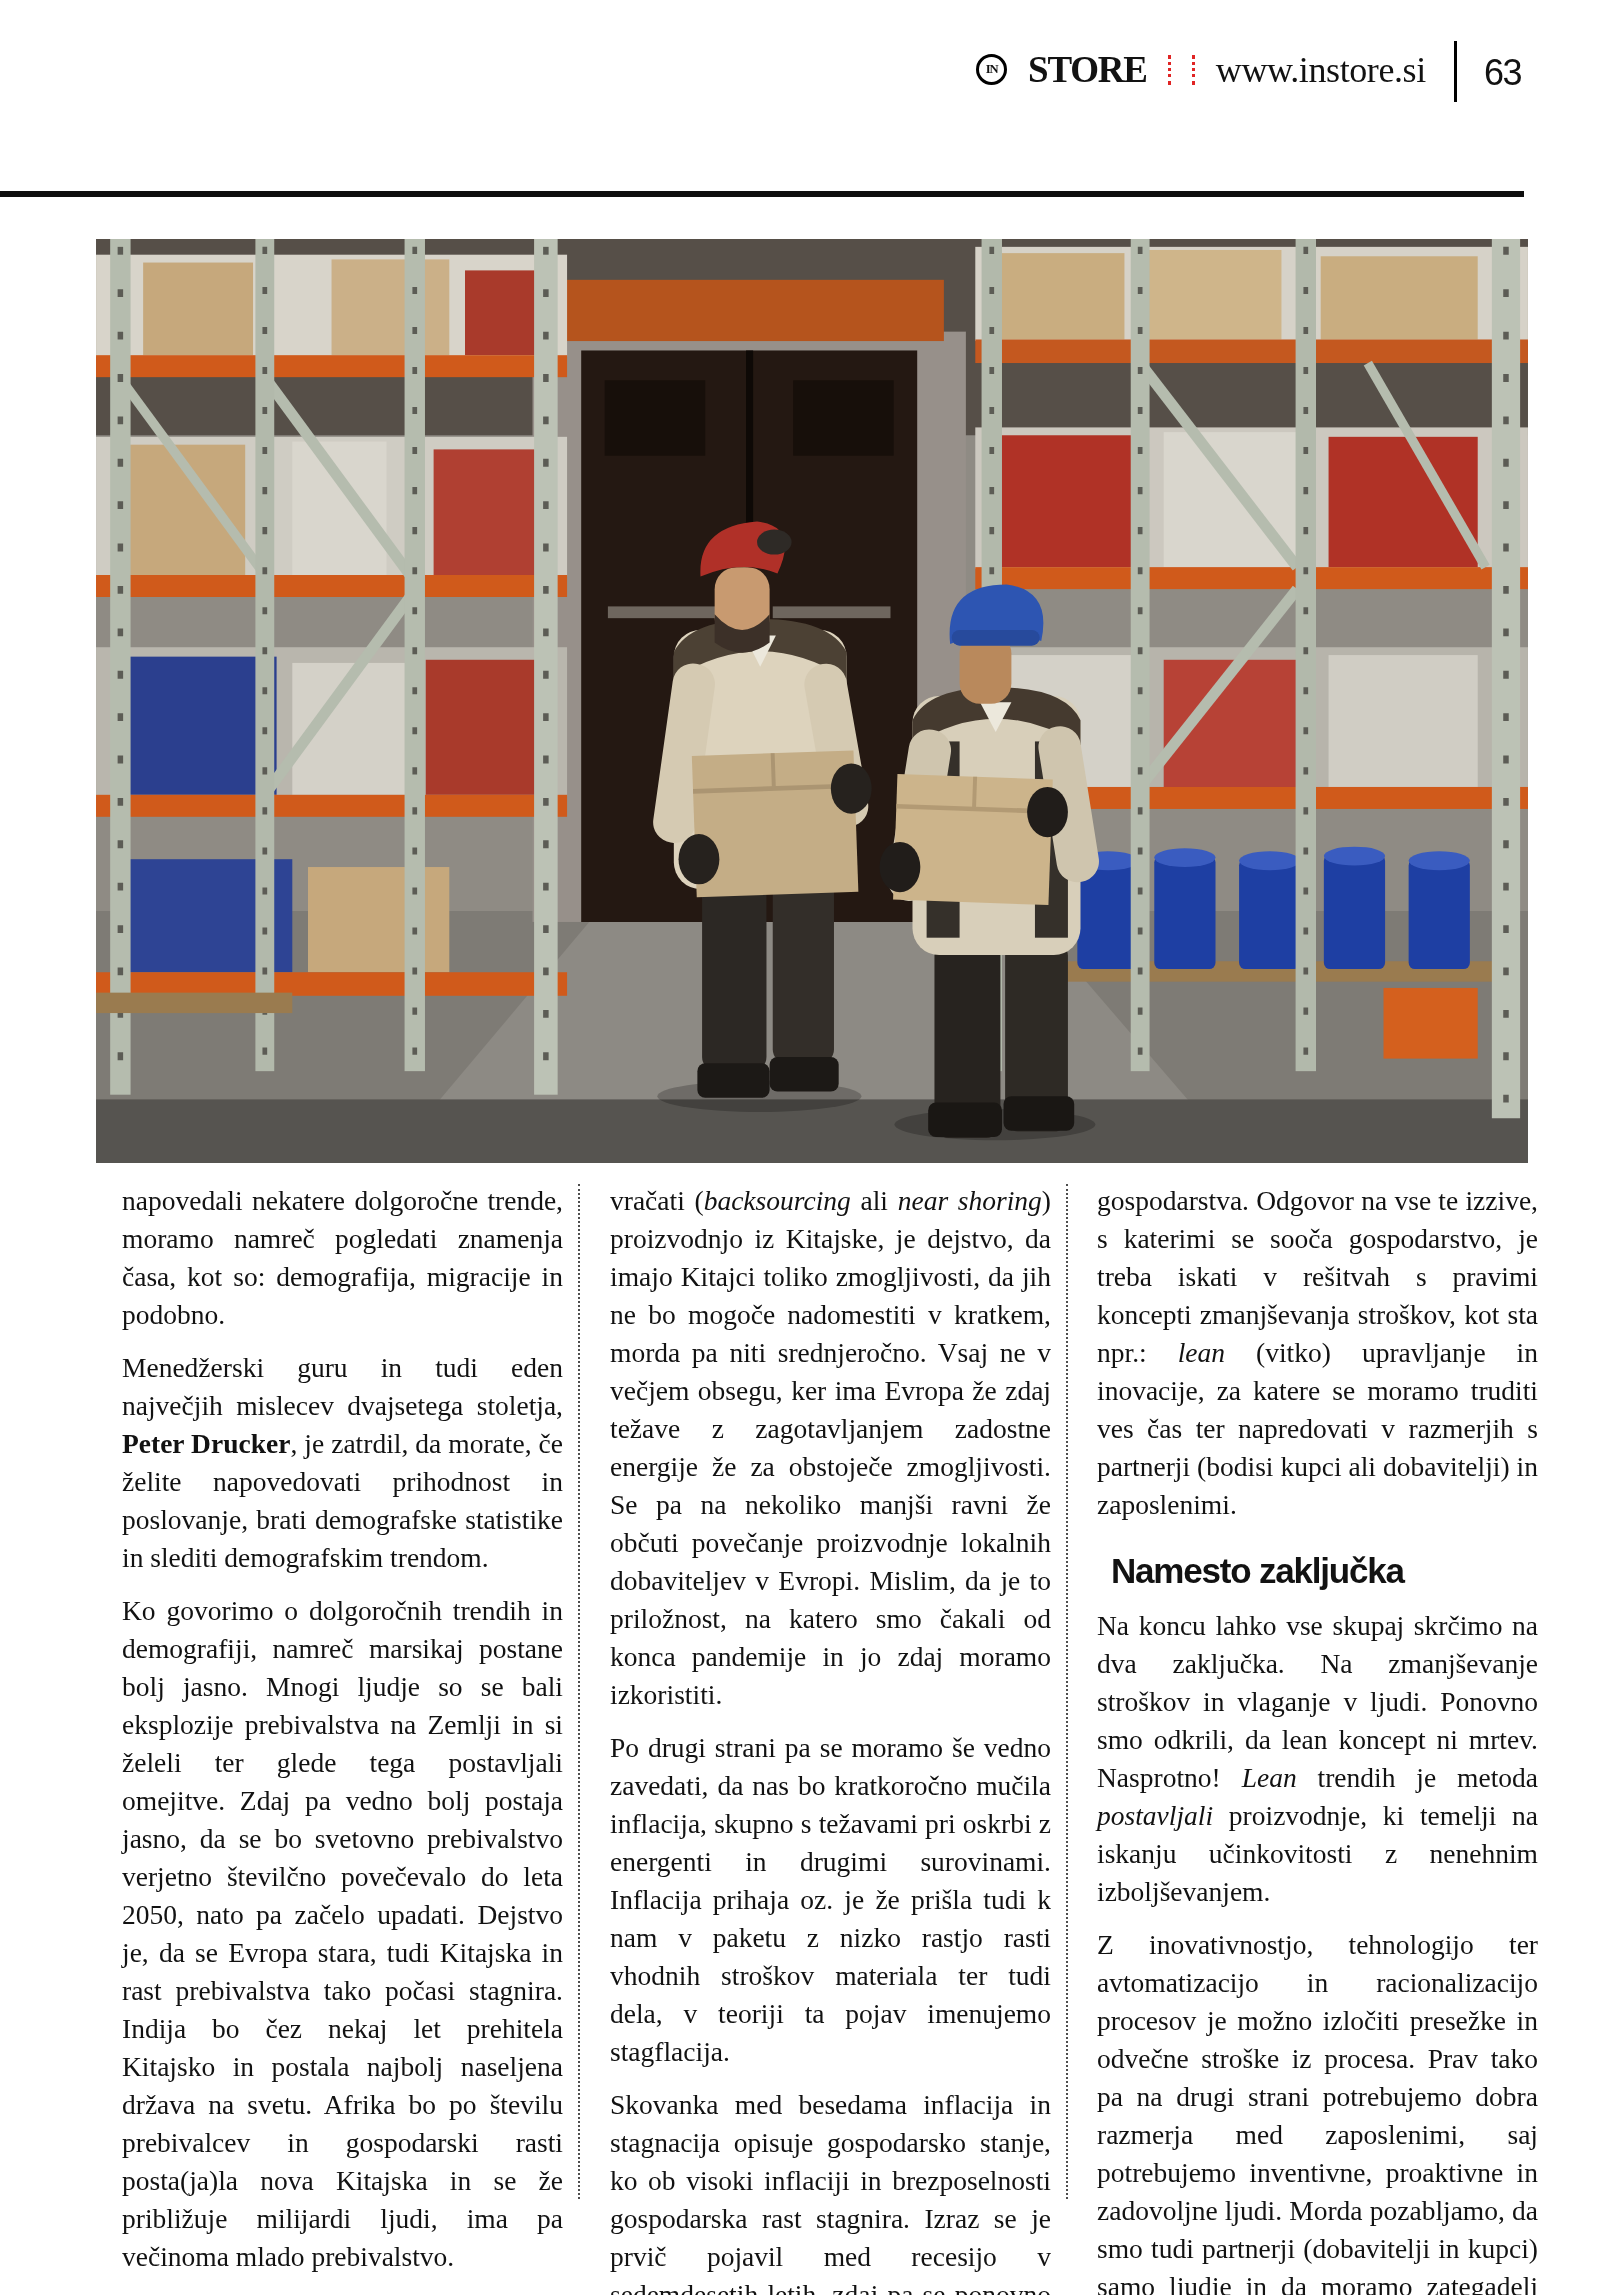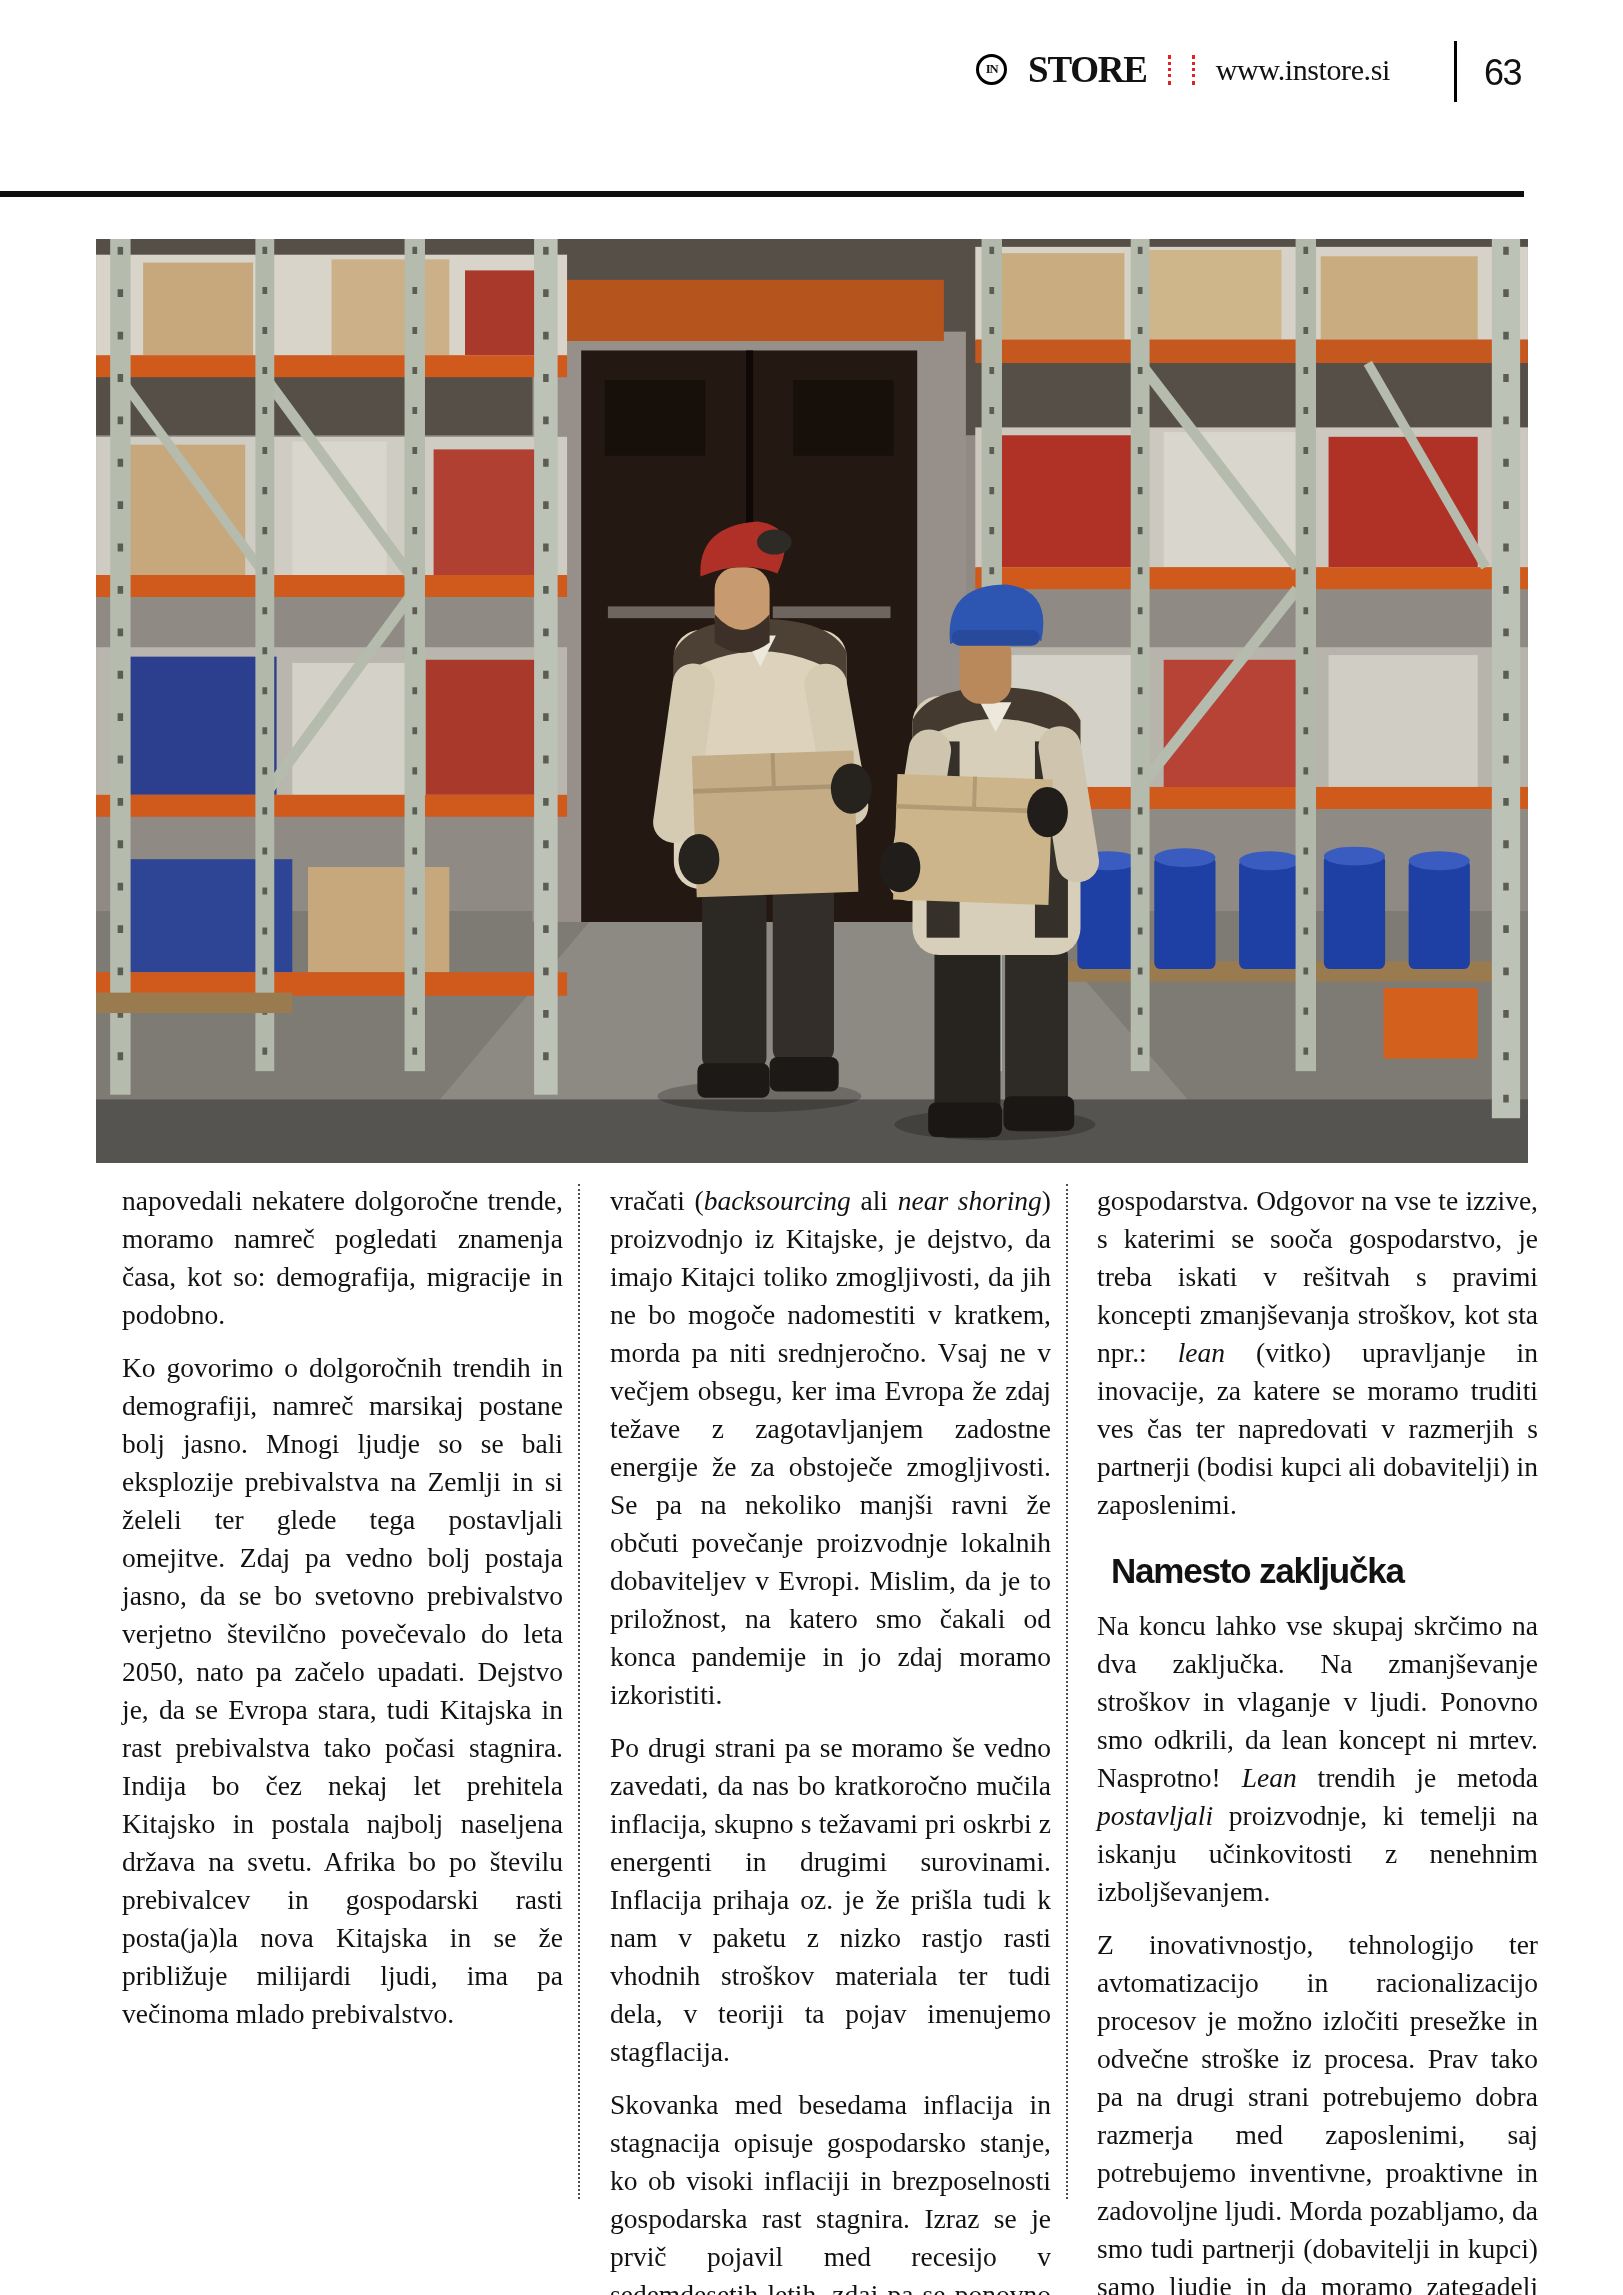--- a/index.html
+++ b/index.html
@@ -19,21 +19,21 @@
     font-family: Liberation Serif, serif;
   }
   .logo-circle {
     width: 31px; height: 31px; box-sizing: border-box;
     border: 3.9px solid #000; border-radius: 50%;
     display: flex; align-items: center; justify-content: center;
     font-weight: 700; font-size: 12.6px; letter-spacing: -1.2px;
   }
   .logo-word { font-weight: 700; font-size: 37px; letter-spacing: -1.2px; }
   .hdr-issue { font-weight: 700; font-size: 30px; letter-spacing: -0.8px; }
-  .hdr-site  { font-weight: 400; font-size: 30px; letter-spacing: -0.4px; }
+  .hdr-site  { font-weight: 400; font-size: 36px; letter-spacing: -0.4px; }
   .dotted-sep { width: 0; height: 30px; border-left: 3.1px dotted #e02424; }
   .pagenum-rule { position: absolute; left: 1454px; top: 41px; width: 3.1px; height: 61px; background: #000; }
   .page-number {
     position: absolute; left: 1484px; top: 52px;
     font-family: "Liberation Sans", sans-serif; font-weight: 400;
     font-size: 36px; letter-spacing: -1.6px;
   }
   .top-rule { position: absolute; left: 0; top: 191px; width: 1524px; height: 6.3px; background: #0e0e0e; }
 
   
@@ -251,20 +251,21 @@
       <rect x="1100" y="502" width="66" height="90" rx="26" fill="#b9895c"></rect>
       <path d="M1088 516 q-8 -76 72 -76 q58 8 44 72 q-58 -22 -116 4 z" fill="#2d55b2"></path>
       <rect x="1090" y="498" width="112" height="20" rx="10" fill="#274a9c"></rect>
     </g>
   </svg>
 </div>
 
 <div class="columns">
   <div class="col col-1">
       <p><span>napovedali nekatere dolgoročne trende, moramo namreč pogledati znamenja časa, kot so: demografija, migracije in podobno.</span></p>
+      <p><span>Menedžerski guru in tudi eden največjih mislecev dvajsetega stoletja, </span><b>Peter Drucker</b><span>, je zatrdil, da morate, če želite napovedovati prihodnost in poslovanje, brati demografske statistike in slediti demografskim trendom.</span></p>
       <p><span>Ko govorimo o dolgoročnih trendih in demografiji, namreč marsikaj postane bolj jasno. Mnogi ljudje so se bali eksplozije prebivalstva na Zemlji in si želeli ter glede tega postavljali omejitve. Zdaj pa vedno bolj postaja jasno, da se bo svetovno prebivalstvo verjetno številčno povečevalo do leta 2050, nato pa začelo upadati. Dejstvo je, da se Evropa stara, tudi Kitajska in rast prebivalstva tako počasi stagnira. Indija bo čez nekaj let prehitela Kitajsko in postala najbolj naseljena država na svetu. Afrika bo po številu prebivalcev in gospodarski rasti posta(ja)la nova Kitajska in se že približuje milijardi ljudi, ima pa večinoma mlado prebivalstvo.</span></p>
     </div>
   <div class="col-sep col-sep-1"></div>
   <div class="col col-2">
       <p><span>vračati (</span><i>backsourcing</i><span> ali </span><i>near shoring</i><span>) proizvodnjo iz Kitajske, je dejstvo, da imajo Kitajci toliko zmogljivosti, da jih ne bo mogoče nadomestiti v kratkem, morda pa niti srednjeročno. Vsaj ne v večjem obsegu, ker ima Evropa že zdaj težave z zagotavljanjem zadostne energije že za obstoječe zmogljivosti. Se pa na nekoliko manjši ravni že občuti povečanje proizvodnje lokalnih dobaviteljev v Evropi. Mislim, da je to priložnost, na katero smo čakali od konca pandemije in jo zdaj moramo izkoristiti.</span></p>
       <p><span>Po drugi strani pa se moramo še vedno zavedati, da nas bo kratkoročno mučila inflacija, skupno s težavami pri oskrbi z energenti in drugimi surovinami. Inflacija prihaja oz. je že prišla tudi k nam v paketu z nizko rastjo rasti vhodnih stroškov materiala ter tudi dela, v teoriji ta pojav imenujemo stagflacija.</span></p>
       <p><span>Skovanka med besedama inflacija in stagnacija opisuje gospodarsko stanje, ko ob visoki inflaciji in brezposelnosti gospodarska rast stagnira. Izraz se je prvič pojavil med recesijo v sedemdesetih letih, zdaj pa se ponovno omenja.</span></p>
       <p></p>
     </div>
   <div class="col-sep col-sep-2"></div>

